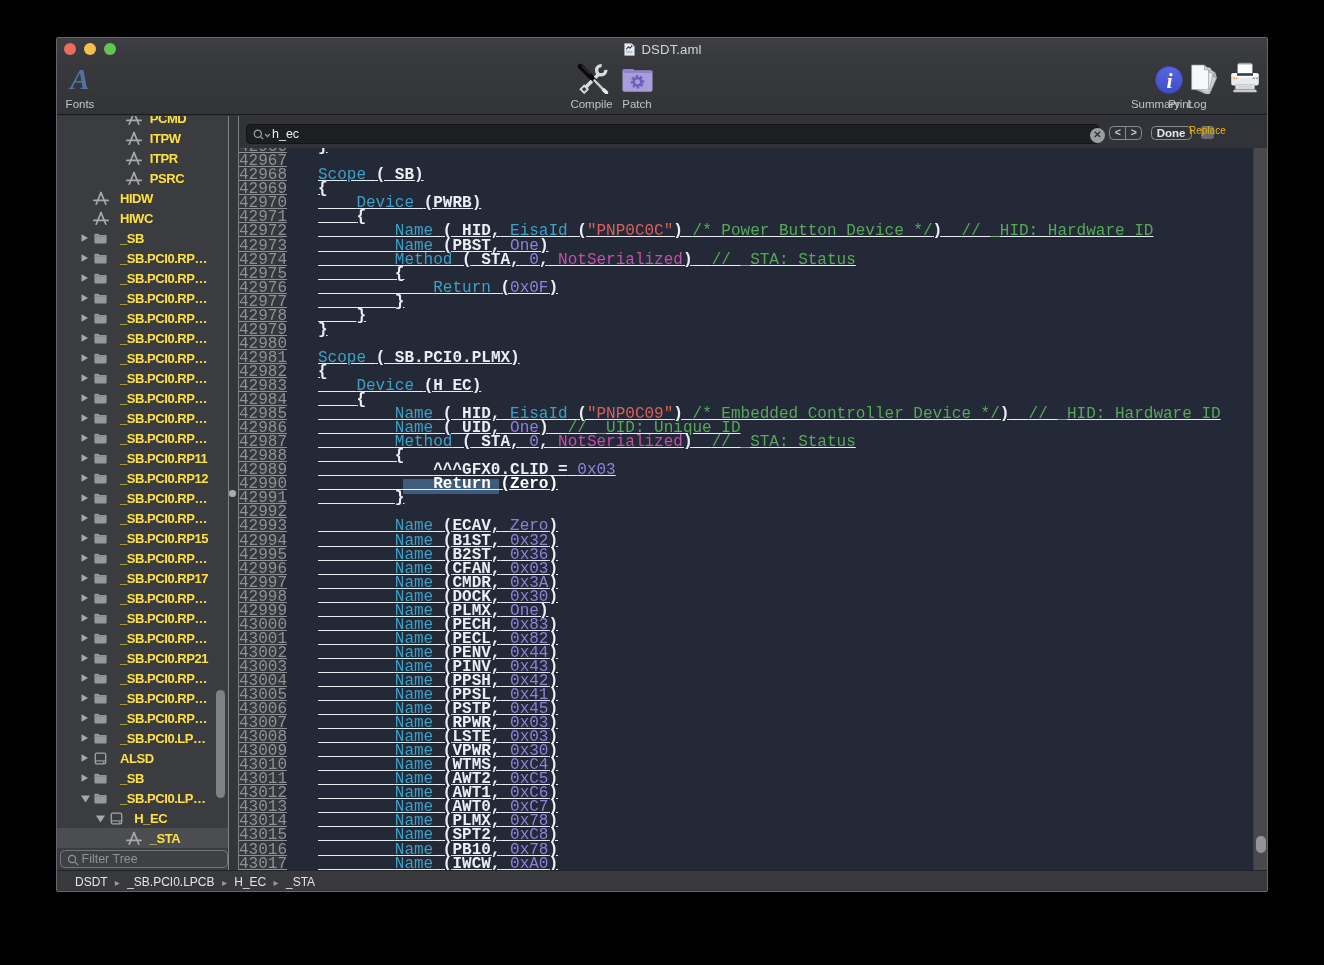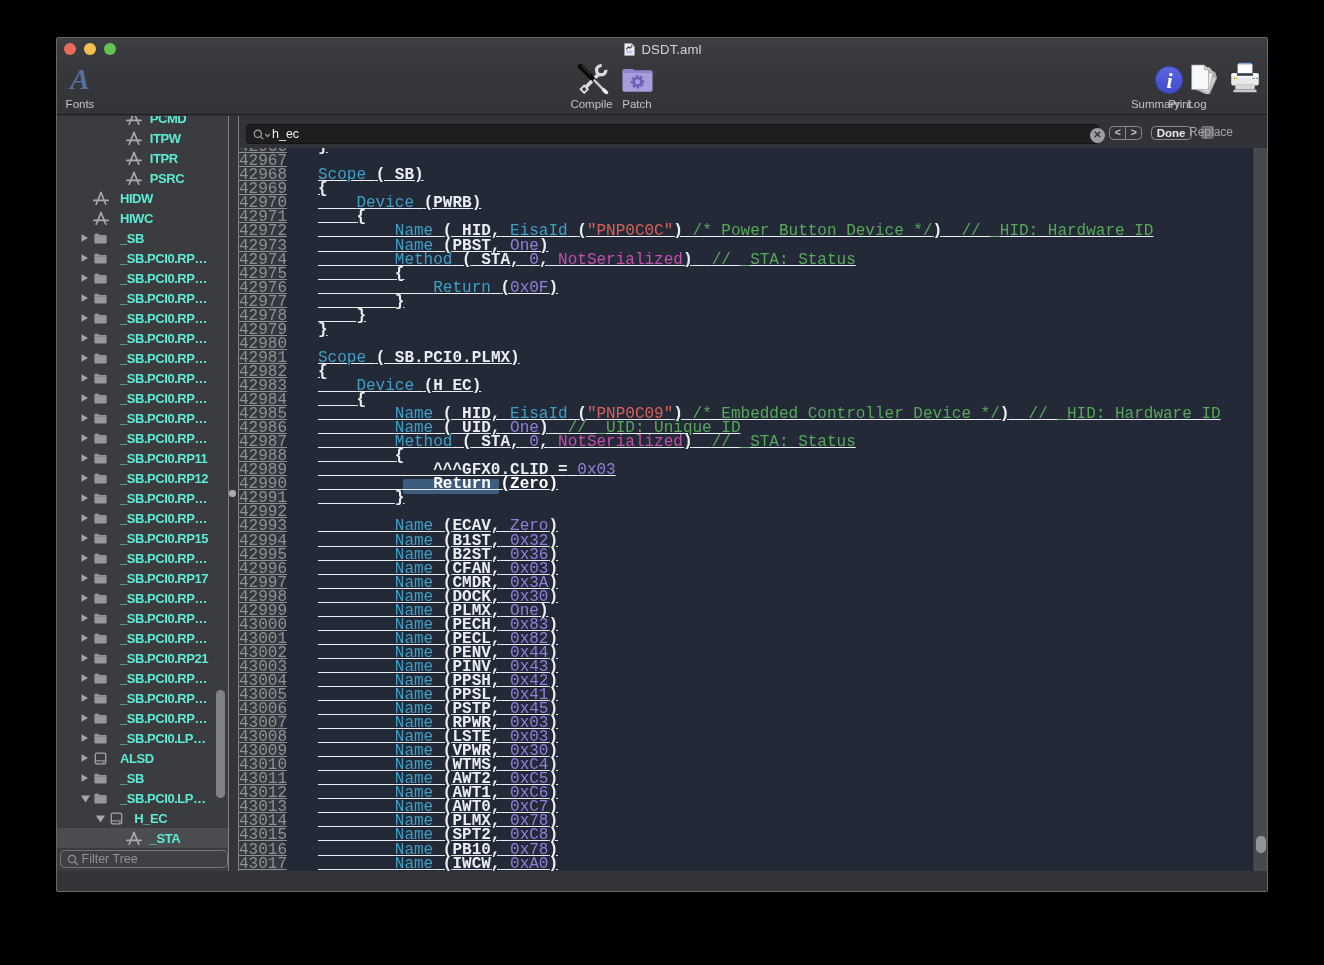--- a/index.html
+++ b/index.html
@@ -9,21 +9,21 @@
 #hdr { position:absolute; left:0; top:0; width:1210px; height:76.5px;
   background:linear-gradient(180deg,#3e3f42 0%,#38393c 30%,#333438 100%);
   border-bottom:1.5px solid #1c1c1e; }
 .tl-btn { position:absolute; top:5px; width:12px; height:12px; border-radius:6px; }
 #ttl { position:absolute; top:3.5px; left:584.5px; font-size:13.2px; font-weight:400; color:#D2D3D5; line-height:15px; letter-spacing:0.1px;}
 .lbl { position:absolute; top:59.5px; font-size:11.5px; color:#C2C3C5; text-align:center; }
 
 #side { position:absolute; left:0; top:78px; width:170.5px; height:755px; background:#3A3C3F; overflow:hidden; }
 .tr { position:absolute; left:0; width:170.5px; height:20px; }
 .trsel { background:#4B4D51; }
-.tl { position:absolute; top:2.5px; font-size:13px; font-weight:700; color:#5eead4; letter-spacing:-0.45px; white-space:nowrap; }
+.tl { position:absolute; top:2.5px; font-size:13px; font-weight:700; color:#fde047; letter-spacing:-0.45px; white-space:nowrap; }
 .ti,.tt { display:block; }
 #treebar { position:absolute; left:158.5px; top:574px; width:9.5px; height:108px; border-radius:4.8px; background:#7F8185; }
 #filter { position:absolute; left:2.5px; top:733.5px; width:168px; height:18.5px; border:1px solid #737478; border-radius:4.5px; background:#3E4043; }
 #filter span { position:absolute; left:21px; top:1.5px; font-size:12.5px; color:#8F9196; }
 
 #dvl1 { position:absolute; left:170.5px; top:78px; width:1px; height:755px; background:#808287; }
 #dvs  { position:absolute; left:171.5px; top:78px; width:9px; height:755px; background:#343539; }
 #dvl2 { position:absolute; left:180.5px; top:78px; width:1.5px; height:755px; background:#808287; }
 #dvdot{ position:absolute; left:172.4px; top:452px; width:6.6px; height:6.6px; border-radius:50%; background:#A8AAAD; }
 
@@ -47,21 +47,21 @@
 #sfield { position:absolute; left:7px; top:8px; width:853px; height:20px; border-radius:4px; background:#1D1E20; border:1px solid #141416; }
 #sfield .txt { position:absolute; left:25px; top:2px; font-size:12.5px; color:#EDEEF0; }
 #sclear { position:absolute; left:843px; top:2.5px; width:15px; height:15px; border-radius:50%; background:#9C9DA1; }
 #sclear:after { content:"✕"; position:absolute; left:0; top:1.2px; width:15px; text-align:center; font-size:10px; font-weight:700; color:#333437; }
 .sbtn { position:absolute; top:9.6px; height:14.8px; border:1px solid #8A8B8F; border-radius:4.5px; color:#D9DADC; }
 #snav { left:869.9px; width:32.9px; }
 #snav .d { position:absolute; left:50%; top:0; width:1px; height:12.8px; background:#8A8B8F; }
 #snav .ch { position:absolute; top:-0.5px; width:16px; text-align:center; font-size:10.5px; font-weight:700; line-height:13.5px; color:#C9CACD;}
 #sdone { left:911.7px; width:40.9px; text-align:center; font-size:11.5px; font-weight:700; line-height:13px; color:#E6E7E9; }
 #schk { position:absolute; left:962.2px; top:10.4px; width:12.7px; height:12.7px; border-radius:3px; background:#696B6F; border-top:1px solid #77797d; }
-#srep { position:absolute; left:950px; top:9.2px; font-size:12px; color:#a3a3a3; }
+#srep { position:absolute; left:950px; top:9.2px; font-size:10px; color:#eab308; }
 
 #status { position:absolute; left:0; top:832px; width:1210px; height:20px; background:#38393C; border-top:1.5px solid #232326; }
 #status .p { position:absolute; left:18px; top:3.5px; font-size:12px; color:#E3E4E6; }
 #status .sep { color:#98999C; font-size:10px; padding:0 4px; }
 </style></head>
 <body>
 <div id="win">
   <div id="hdr">
     <div class="tl-btn" style="left:7px; background:#EC6A5E"></div>
     <div class="tl-btn" style="left:27px; background:#F5BF4F"></div>
@@ -799,13 +799,16 @@
           <div class="d"></div>
           <div class="ch" style="left:0">&lt;</div>
           <div class="ch" style="left:16px">&gt;</div>
         </div>
       <div class="sbtn" id="sdone">Done</div>
       <div id="schk"></div>
       <div id="srep">Replace</div>
     </div>
   </div>
 
+  <div id="status">
+      <div class="p">DSDT <span class="sep">▸</span> _SB.PCI0.LPCB <span class="sep">▸</span> H_EC <span class="sep">▸</span> _STA</div>
+    </div>
 </div>
 
 </body></html>

